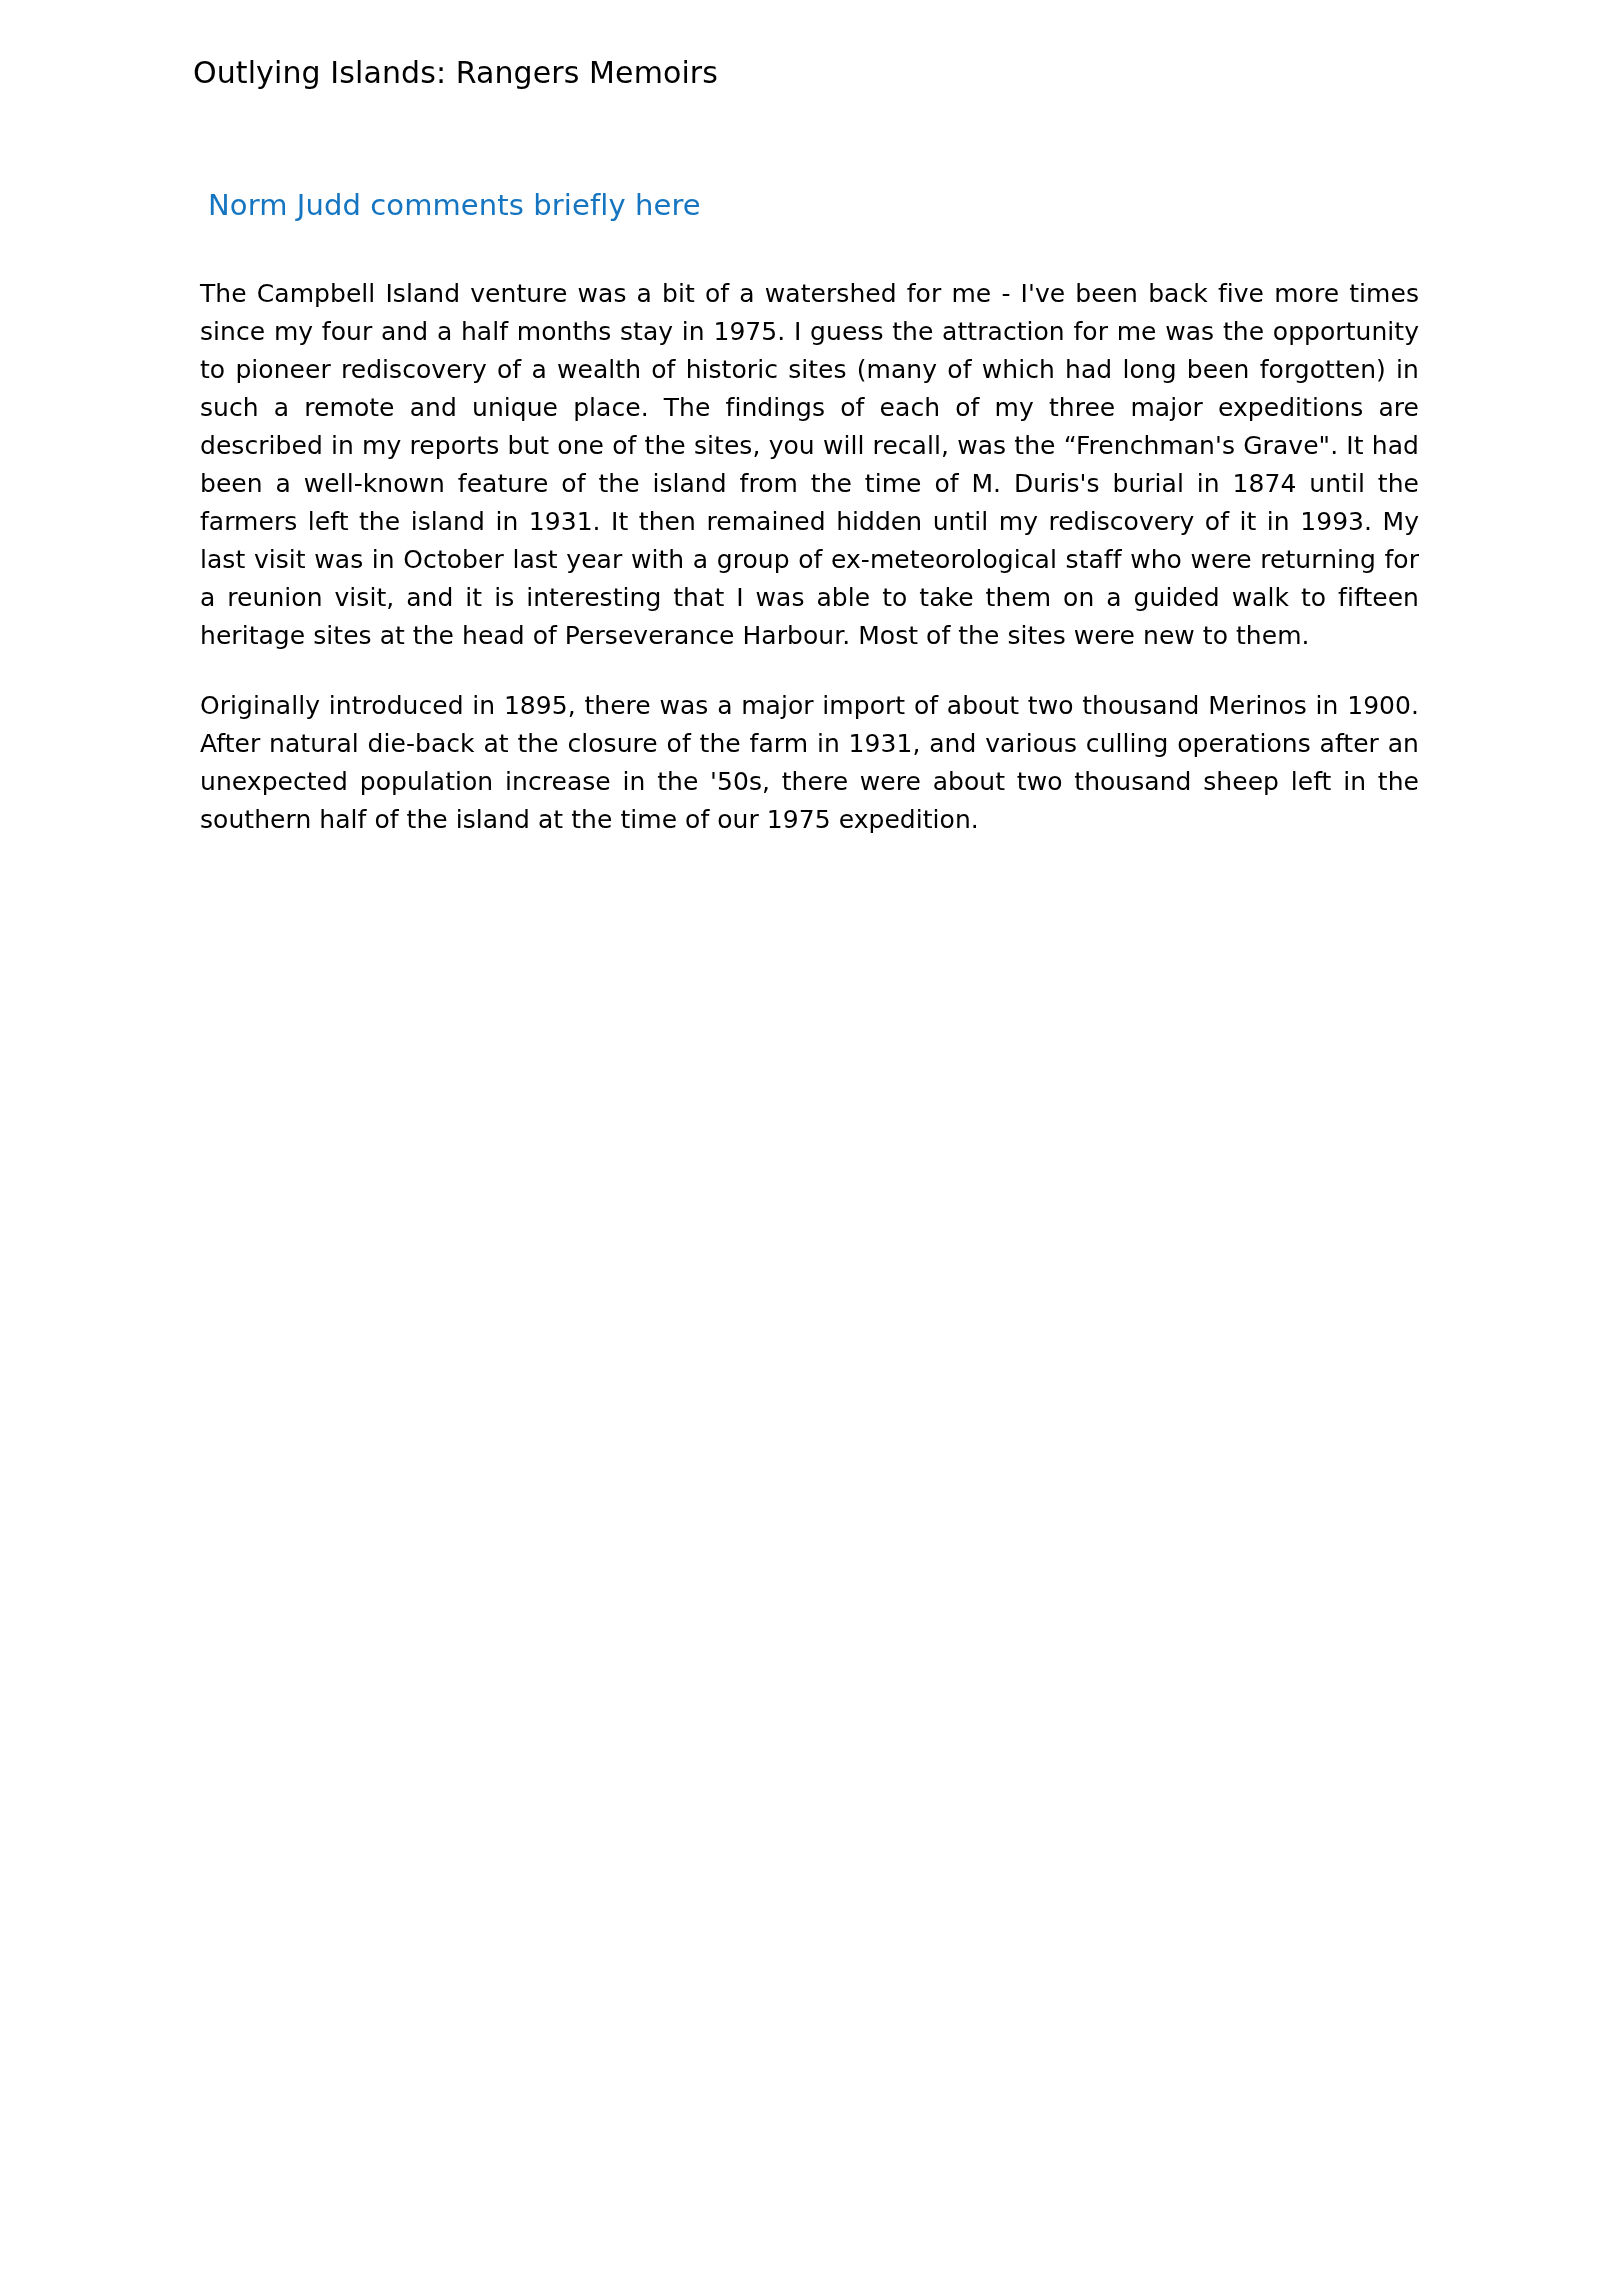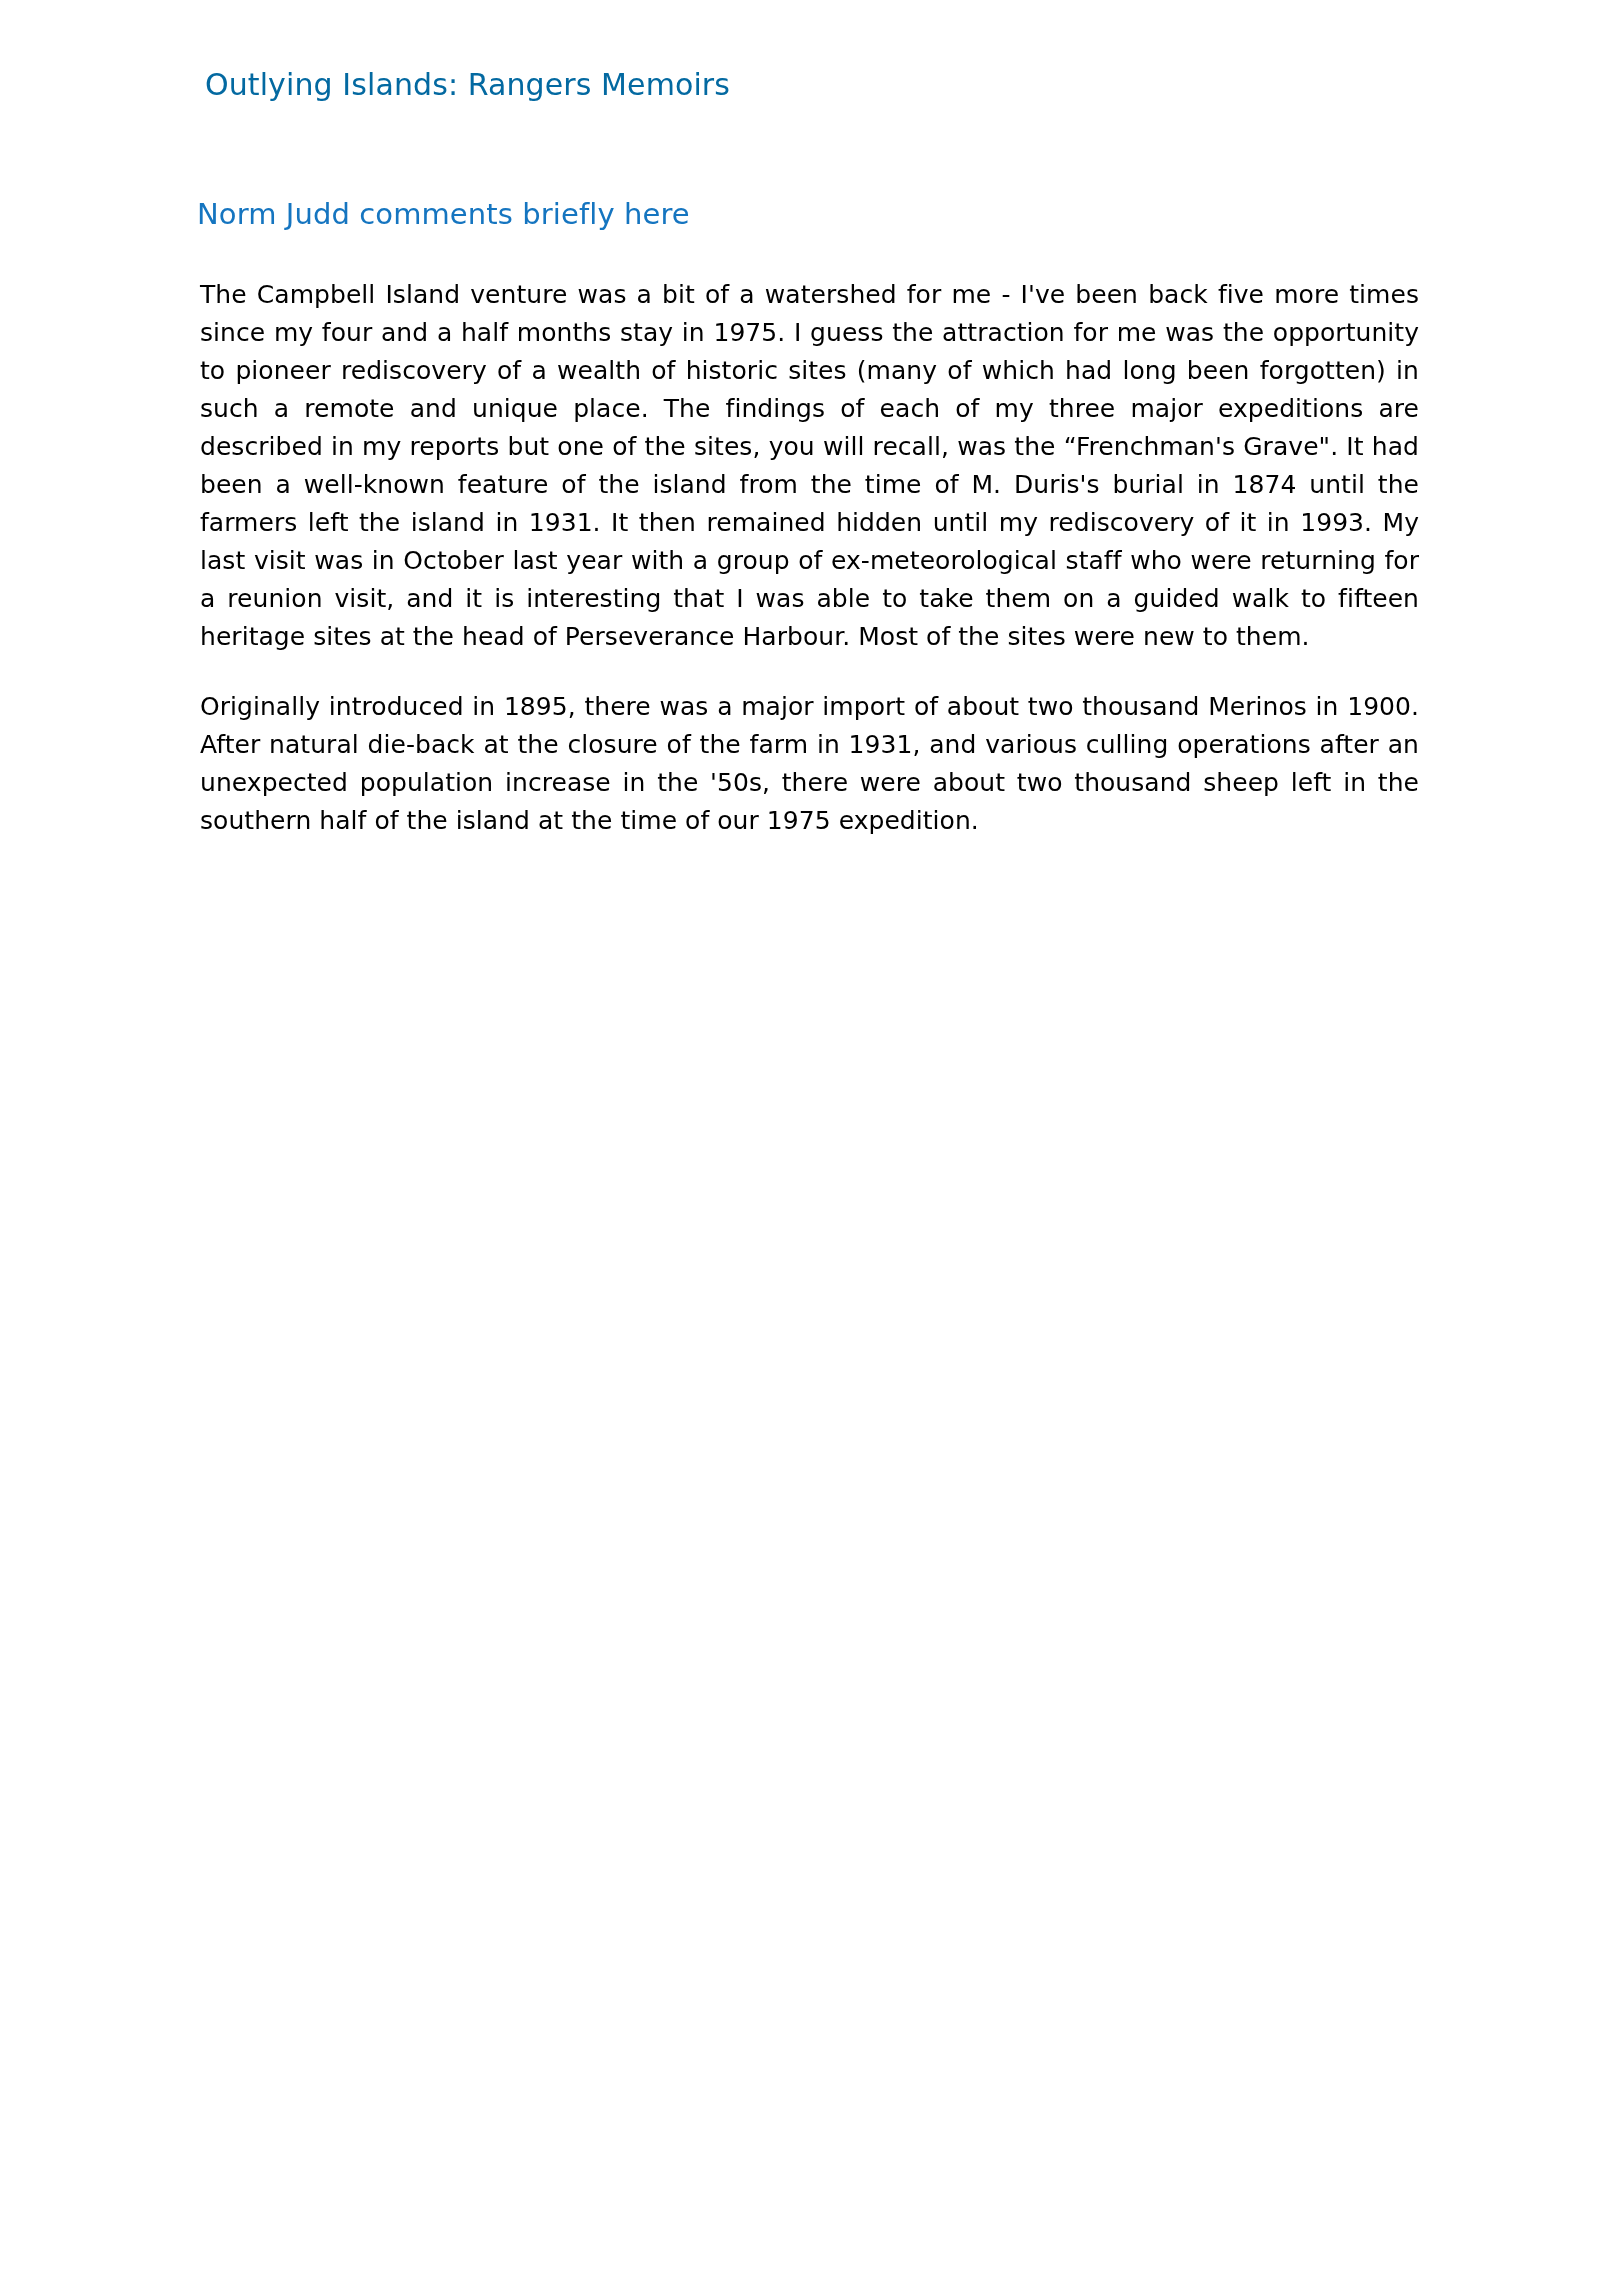--- a/index.html
+++ b/index.html
@@ -22,31 +22,31 @@
   .content {
     position: absolute;
     left: 193px;
     top: 0;
     width: 1233px;
   }
   .doc-title {
     font-size: 30px;
     line-height: 39px;
     font-weight: normal;
-    color: #0369a1;
-    margin: 12px;
+    color: #000000;
+    margin: 0;
     padding-top: 53px;
     letter-spacing: 0.1px;
   }
   .section-heading {
     font-size: 29px;
     line-height: 39px;
     font-weight: normal;
     color: #1575C0;
-    margin: 4px;
+    margin: 15px;
     padding-top: 79px;
     letter-spacing: 0.1px;
   }
   .body-para {
     font-size: 25px;
     line-height: 38px;
     text-align: justify;
     text-justify: inter-word;
     margin: 7px;
     color: #000000;

